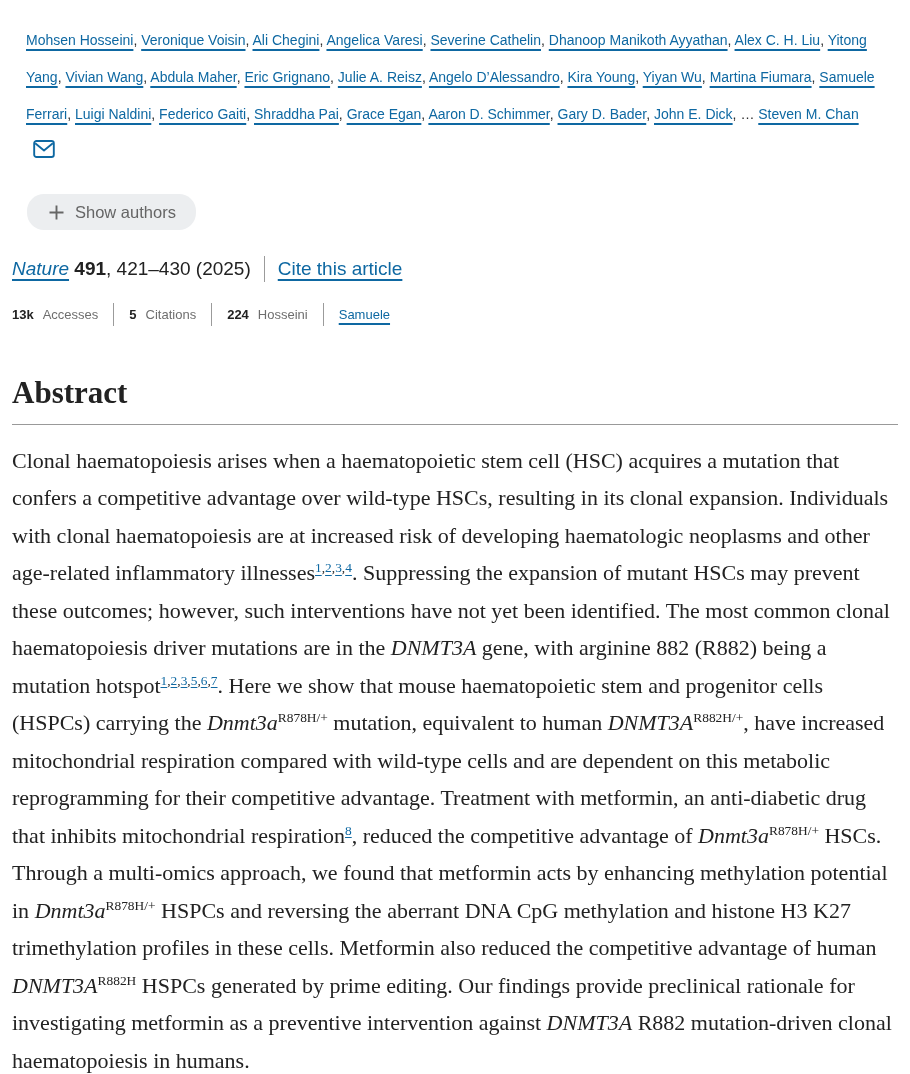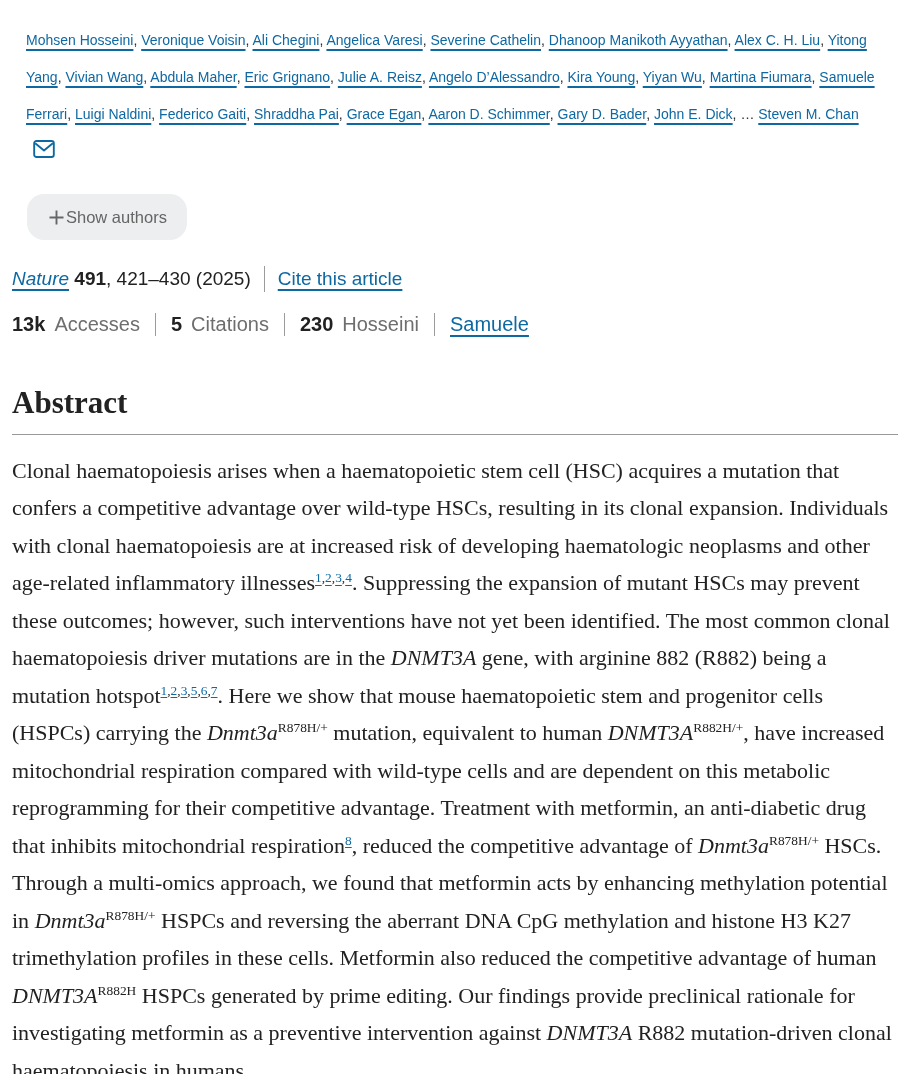--- a/index.html
+++ b/index.html
@@ -25,38 +25,38 @@
   }
   
   .authors{
     margin:14px;font-size:14px;line-height:37px;color:#2b2b2b;
   }
   .mail{
     color:var(--link);margin-left:7px;display:inline-block;vertical-align:-2px;
   }
   
   .show-authors{
-    display:inline-flex;align-items:center;
-    margin:8px 0 0 15px;padding:0 20px;height:46px;
+    display:inline-flex;align-items:center;gap:9px;
+    margin:8px 0 0 15px;padding:0 20px;height:36px;
     border:none;border-radius:17px;
     background:var(--button_bg);color:var(--button_text);
     font-size:16.5px;font-family:inherit;cursor:pointer;
   }
   .plus{display:inline-flex;align-items:center;}
   
   .cite-line{margin-top:26px;font-size:19px;color:var(--text);}
   .cite-line .journal{font-style:italic;}
   .cite-line .vol{font-weight:700;}
   .vbar{
     display:inline-block;width:0;border-left:1.5px solid var(--divider);
     height:26px;margin:0 13px;vertical-align:-7px;
   }
   
   .metrics{
-    margin-top:21px;font-size:20px;color:var(--muted);
+    margin-top:21px;font-size:13px;color:var(--muted);
     display:flex;align-items:center;
   }
   .mval{color:var(--text);font-weight:700;margin-right:9px;}
   .vbar2{width:0;border-left:1.5px solid var(--divider);height:23px;margin:0 15px;}
   
   h2.abs{
     font-family:Liberation Serif, serif;
     font-size:31px;font-weight:700;color:var(--text);
     margin:49px 0 0 0;line-height:1.15;
   }
@@ -99,21 +99,21 @@
 </div>
 
 
 <div class="metrics">
   <span class="mval">13k</span>
   <span>Accesses</span>
   <span class="vbar2"></span>
   <span class="mval">5</span>
   <span>Citations</span>
   <span class="vbar2"></span>
-  <span class="mval">230</span>
+  <span class="mval">224</span>
   <span>Hosseini</span>
   <span class="vbar2"></span>
   <a class="lnk" href="#">Samuele</a>
 </div>
 
 
 <h2 class="abs">Abstract</h2>
 <div class="rule"></div>
 <p class="abs-text"><span>Clonal haematopoiesis arises when a haematopoietic stem cell (HSC) acquires a mutation that confers a competitive advantage over wild-type HSCs, resulting in its clonal expansion. Individuals with clonal haematopoiesis are at increased risk of developing haematologic neoplasms and other age-related inflammatory illnesses</span><sup><a class="lnk" href="#">1</a>,<a class="lnk" href="#">2</a>,<a class="lnk" href="#">3</a>,<a class="lnk" href="#">4</a></sup><span>. Suppressing the expansion of mutant HSCs may prevent these outcomes; however, such interventions have not yet been identified. The most common clonal haematopoiesis driver mutations are in the </span><i>DNMT3A</i><span> gene, with arginine 882 (R882) being a mutation hotspot</span><sup><a class="lnk" href="#">1</a>,<a class="lnk" href="#">2</a>,<a class="lnk" href="#">3</a>,<a class="lnk" href="#">5</a>,<a class="lnk" href="#">6</a>,<a class="lnk" href="#">7</a></sup><span>. Here we show that mouse haematopoietic stem and progenitor cells (HSPCs) carrying the </span><i>Dnmt3a</i><sup>R878H/+</sup><span> mutation, equivalent to human </span><i>DNMT3A</i><sup>R882H/+</sup><span>, have increased mitochondrial respiration compared with wild-type cells and are dependent on this metabolic reprogramming for their competitive advantage. Treatment with metformin, an anti-diabetic drug that inhibits mitochondrial respiration</span><sup><a class="lnk" href="#">8</a></sup><span>, reduced the competitive advantage of </span><i>Dnmt3a</i><sup>R878H/+</sup><span> HSCs. Through a multi-omics approach, we found that metformin acts by enhancing methylation potential in </span><i>Dnmt3a</i><sup>R878H/+</sup><span> HSPCs and reversing the aberrant DNA CpG methylation and histone H3 K27 trimethylation profiles in these cells. Metformin also reduced the competitive advantage of human </span><i>DNMT3A</i><sup>R882H</sup><span> HSPCs generated by prime editing. Our findings provide preclinical rationale for investigating metformin as a preventive intervention against </span><i>DNMT3A</i><span> R882 mutation-driven clonal haematopoiesis in humans.</span></p>
 

